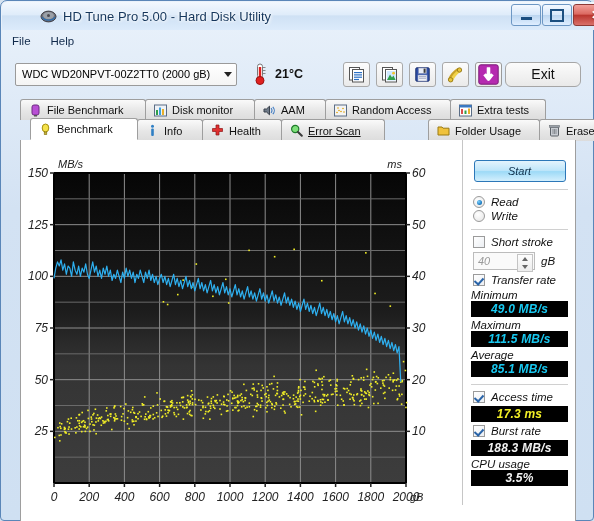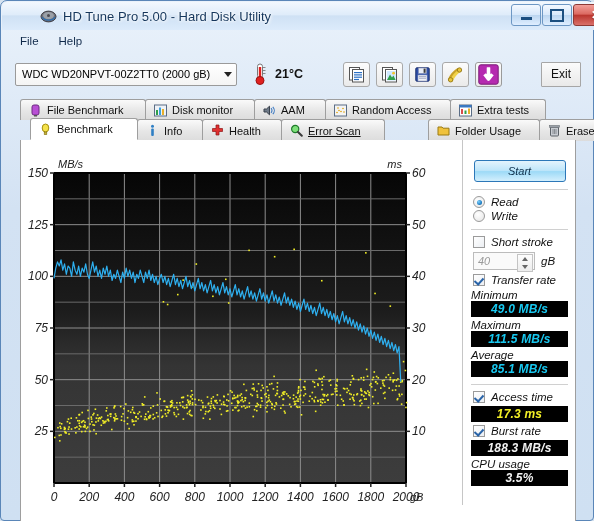--- a/index.html
+++ b/index.html
@@ -45,21 +45,21 @@
     background:linear-gradient(180deg,#f2a09a 0%,#dc6a62 45%,#bb3730 52%,#d9706a 100%);
     color:#fff;font-weight:bold;font-size:12px;
     text-shadow:0 1px 1px #7a2420;
   }
   .wbtn .glyph-min{display:block;width:11px;height:3px;background:#1c4f80;margin-top:6px;}
   .wbtn .glyph-max{display:block;width:10px;height:9px;border:2px solid #1c4f80;}
 
   
   #menubar{
     position:absolute;left:1px;top:29px;width:592px;height:22px;
-    display:flex;align-items:center;padding-left:8px;box-sizing:border-box;
+    display:flex;align-items:center;box-sizing:border-box;
   }
   .menu-item{padding:3px 10px;color:#10294a;font-size:11.5px;}
 
   
   #toolbar{
     position:absolute;left:1px;top:51px;width:592px;height:44px;
     display:flex;align-items:center;
   }
   #drive-select{
     margin-left:13px;width:222px;height:23px;box-sizing:border-box;
@@ -78,25 +78,25 @@
   #temp-text{font-size:12.5px;font-weight:bold;color:#111;margin-left:6px;}
   #tool-icons{display:flex;align-items:center;margin-left:40px;gap:6px;}
   .tbtn{
     width:27px;height:25px;box-sizing:border-box;
     border:1px solid #a9a9a9;border-radius:3px;
     background:linear-gradient(180deg,#fcfcfc 0%,#eaeaea 100%);
     display:flex;align-items:center;justify-content:center;
   }
   .tbtn.accent{border:1px solid #9a9a9a;}
   #exit-btn{
-    position:absolute;right:13px;width:40px;height:25px;box-sizing:border-box;
-    border:1px solid #a6a6a6;border-radius:1px;
+    position:absolute;right:13px;width:76px;height:25px;box-sizing:border-box;
+    border:1px solid #a6a6a6;border-radius:6px;
     background:linear-gradient(180deg,#fbfbfb 0%,#e9e9e9 100%);
     display:flex;align-items:center;justify-content:center;
-    font-size:12px;color:#111;
+    font-size:14px;color:#111;
   }
 
   
   #tabrow1{position:absolute;left:19px;top:98px;display:flex;}
   #tabrow2{position:absolute;left:29px;top:118px;display:flex;}
   .tab{
     height:21px;box-sizing:border-box;
     border:1px solid #9e9e9e;border-bottom:none;
     border-radius:3px 3px 0 0;
     background:linear-gradient(180deg,#fafafa 0%,#e6e6e6 55%,#dcdcdc 100%);

